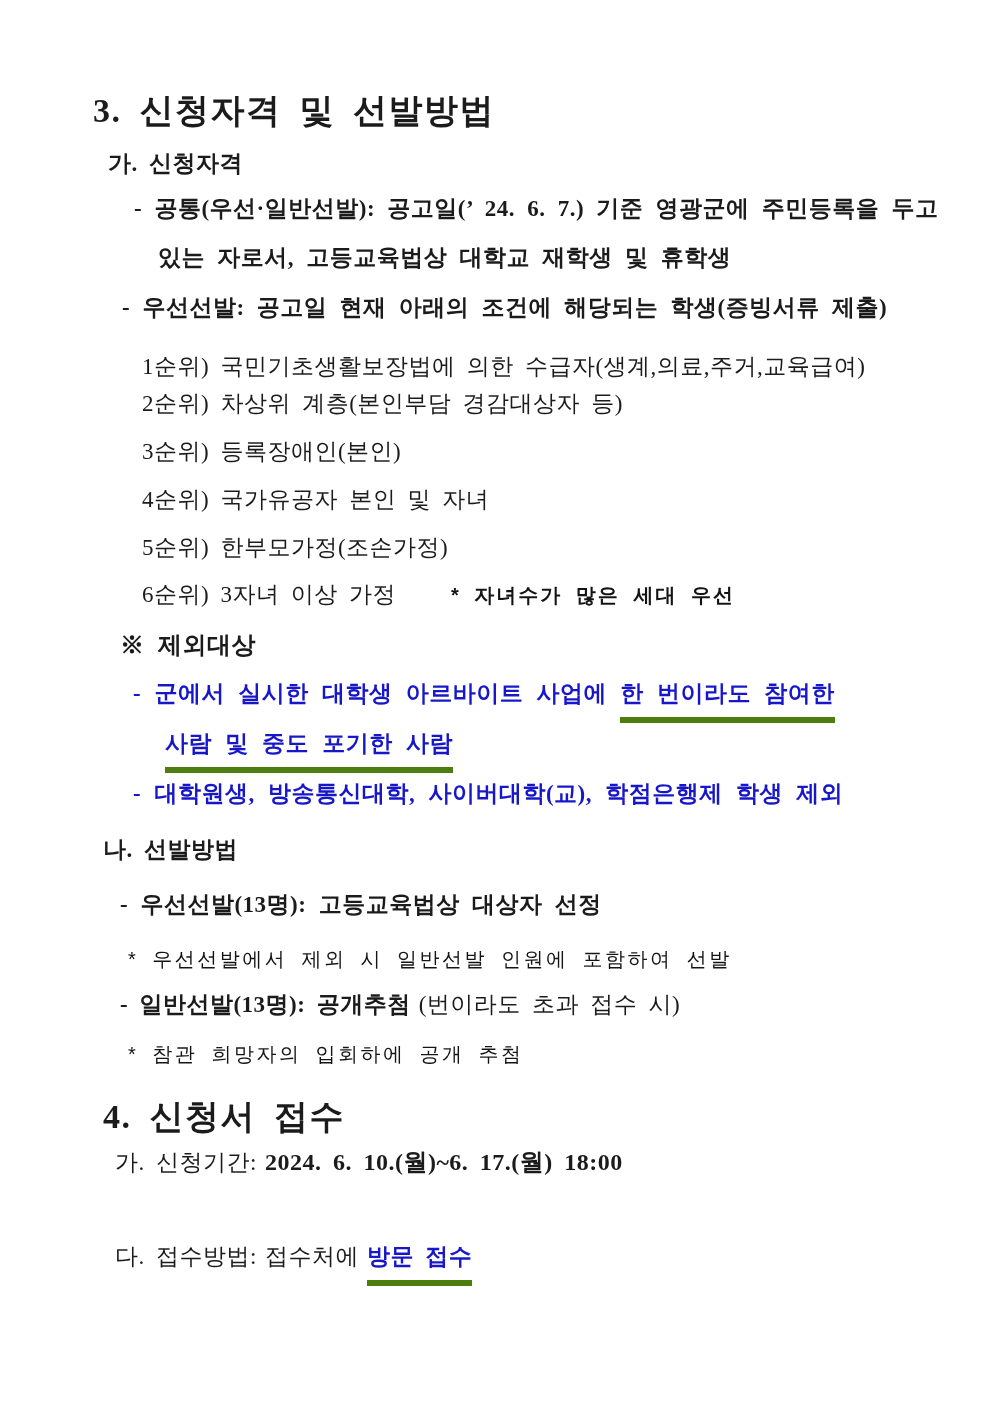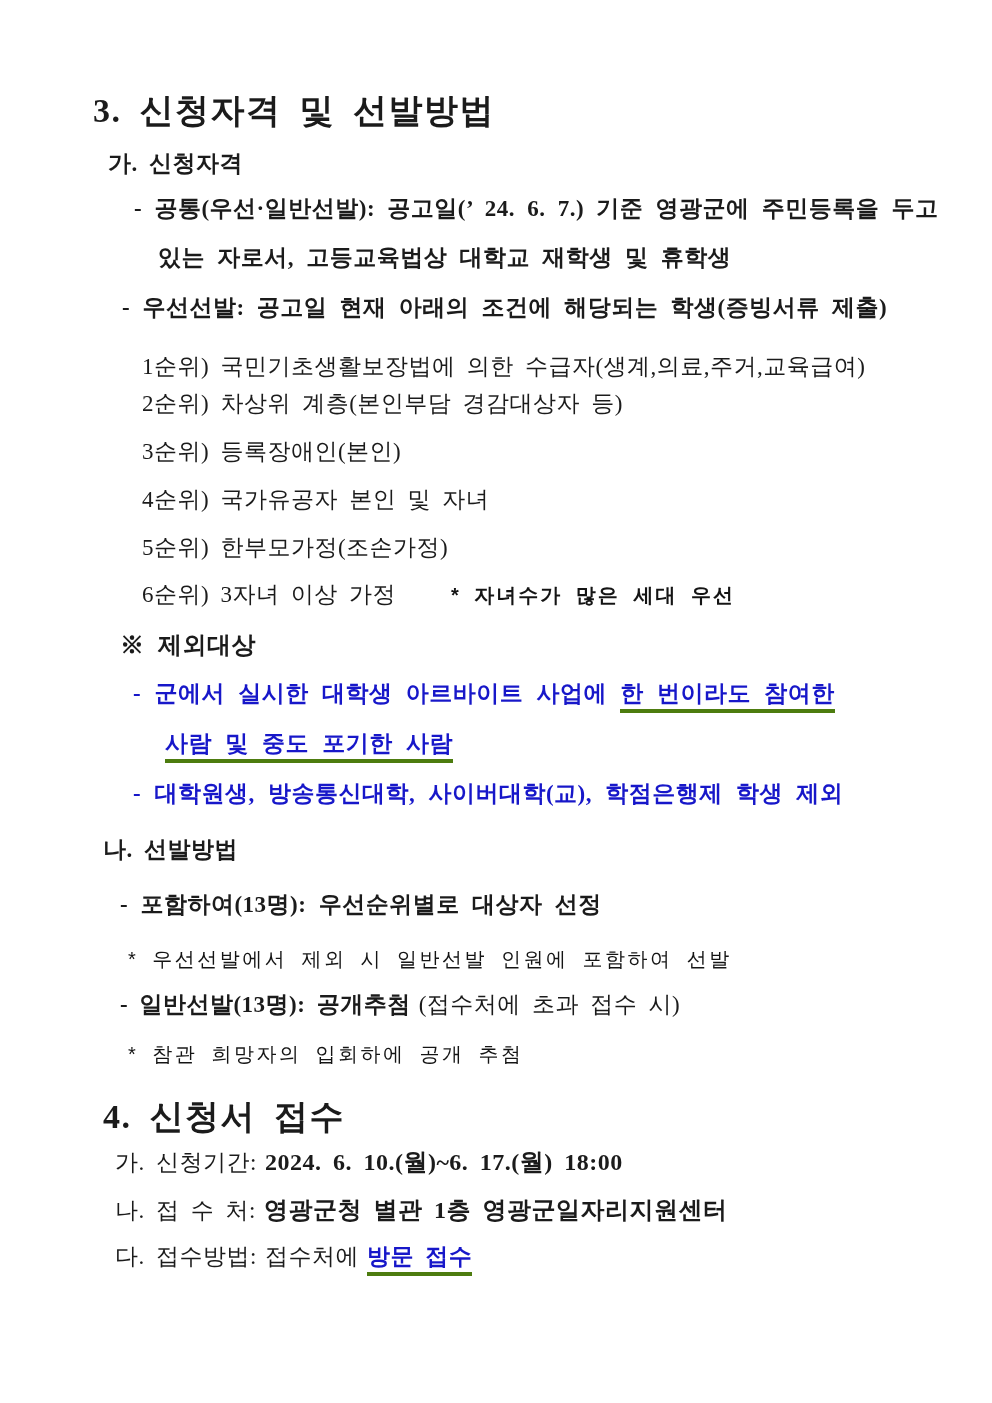--- a/index.html
+++ b/index.html
@@ -17,21 +17,21 @@
     white-space: nowrap;
     line-height: 1.25;
     font-size: 23px;
     letter-spacing: 0.5px;
     word-spacing: 5px;
   }
   .bold { font-weight: bold; }
   .serif-reg { font-weight: bold; }
   .heading { font-size: 34px; font-weight: bold; letter-spacing: 1.5px; word-spacing: 8px; }
   .blue { color: #1717c9; }
-  .ul-red { border-bottom: 4px solid #4d7c0f; padding-bottom: 3px; }
+  .ul-red { border-bottom: 6px solid #4d7c0f; padding-bottom: 11px; }
   .note {
     font-family: "Liberation Sans", "DejaVu Sans", sans-serif;
     font-size: 20px;
     letter-spacing: 2.5px;
     word-spacing: 6px;
     color: #141414;
   }
   .note-bold { font-weight: bold; letter-spacing: 2px; }
   .val-bold { font-weight: bold; font-size: 24px; }
 
@@ -101,37 +101,34 @@
   </div>
 
   <div class="line l14 blue">
     <span class="ul-red">사람 및 중도 포기한 사람</span>
   </div>
 
   <div class="line l15 blue">- 대학원생, 방송통신대학, 사이버대학(교), 학점은행제 학생 제외</div>
 
   <div class="line l16 serif-reg">나. 선발방법</div>
 
-  <div class="line l17">- 포함하여(13명): 우선순위별로 대상자 선정</div>
+  <div class="line l17">- 우선선발(13명): 고등교육법상 대상자 선정</div>
 
   <div class="line l18 note">* 우선선발에서 제외 시 일반선발 인원에 포함하여 선발</div>
 
   <div class="line l19">
-    <span class="bold">- 일반선발(13명): 공개추첨</span><span class="sel2-rest gap-mid">(접수처에 초과 접수 시)</span>
+    <span class="bold">- 일반선발(13명): 공개추첨</span><span class="sel2-rest gap-mid">(번이라도 초과 접수 시)</span>
   </div>
 
   <div class="line l20 note">* 참관 희망자의 입회하에 공개 추첨</div>
 
   <div class="line l21 heading">4. 신청서 접수</div>
 
   <div class="line l22">
     <span>가. 신청기간:</span><span class="val-bold gap-mid">2024. 6. 10.(월)~6. 17.(월) 18:00</span>
   </div>
 
-  <div class="line l23">
-    <span>나. 접 수 처:</span><span class="val-bold gap-mid">영광군청 별관 1층 영광군일자리지원센터</span>
-  </div>
 
   <div class="line l24">
     <span>다. 접수방법:</span><span class="gap-mid">접수처에</span><span class="blue bold ul-red gap-mid">방문 접수</span>
   </div>
 
 </div>
 
 </body></html>

